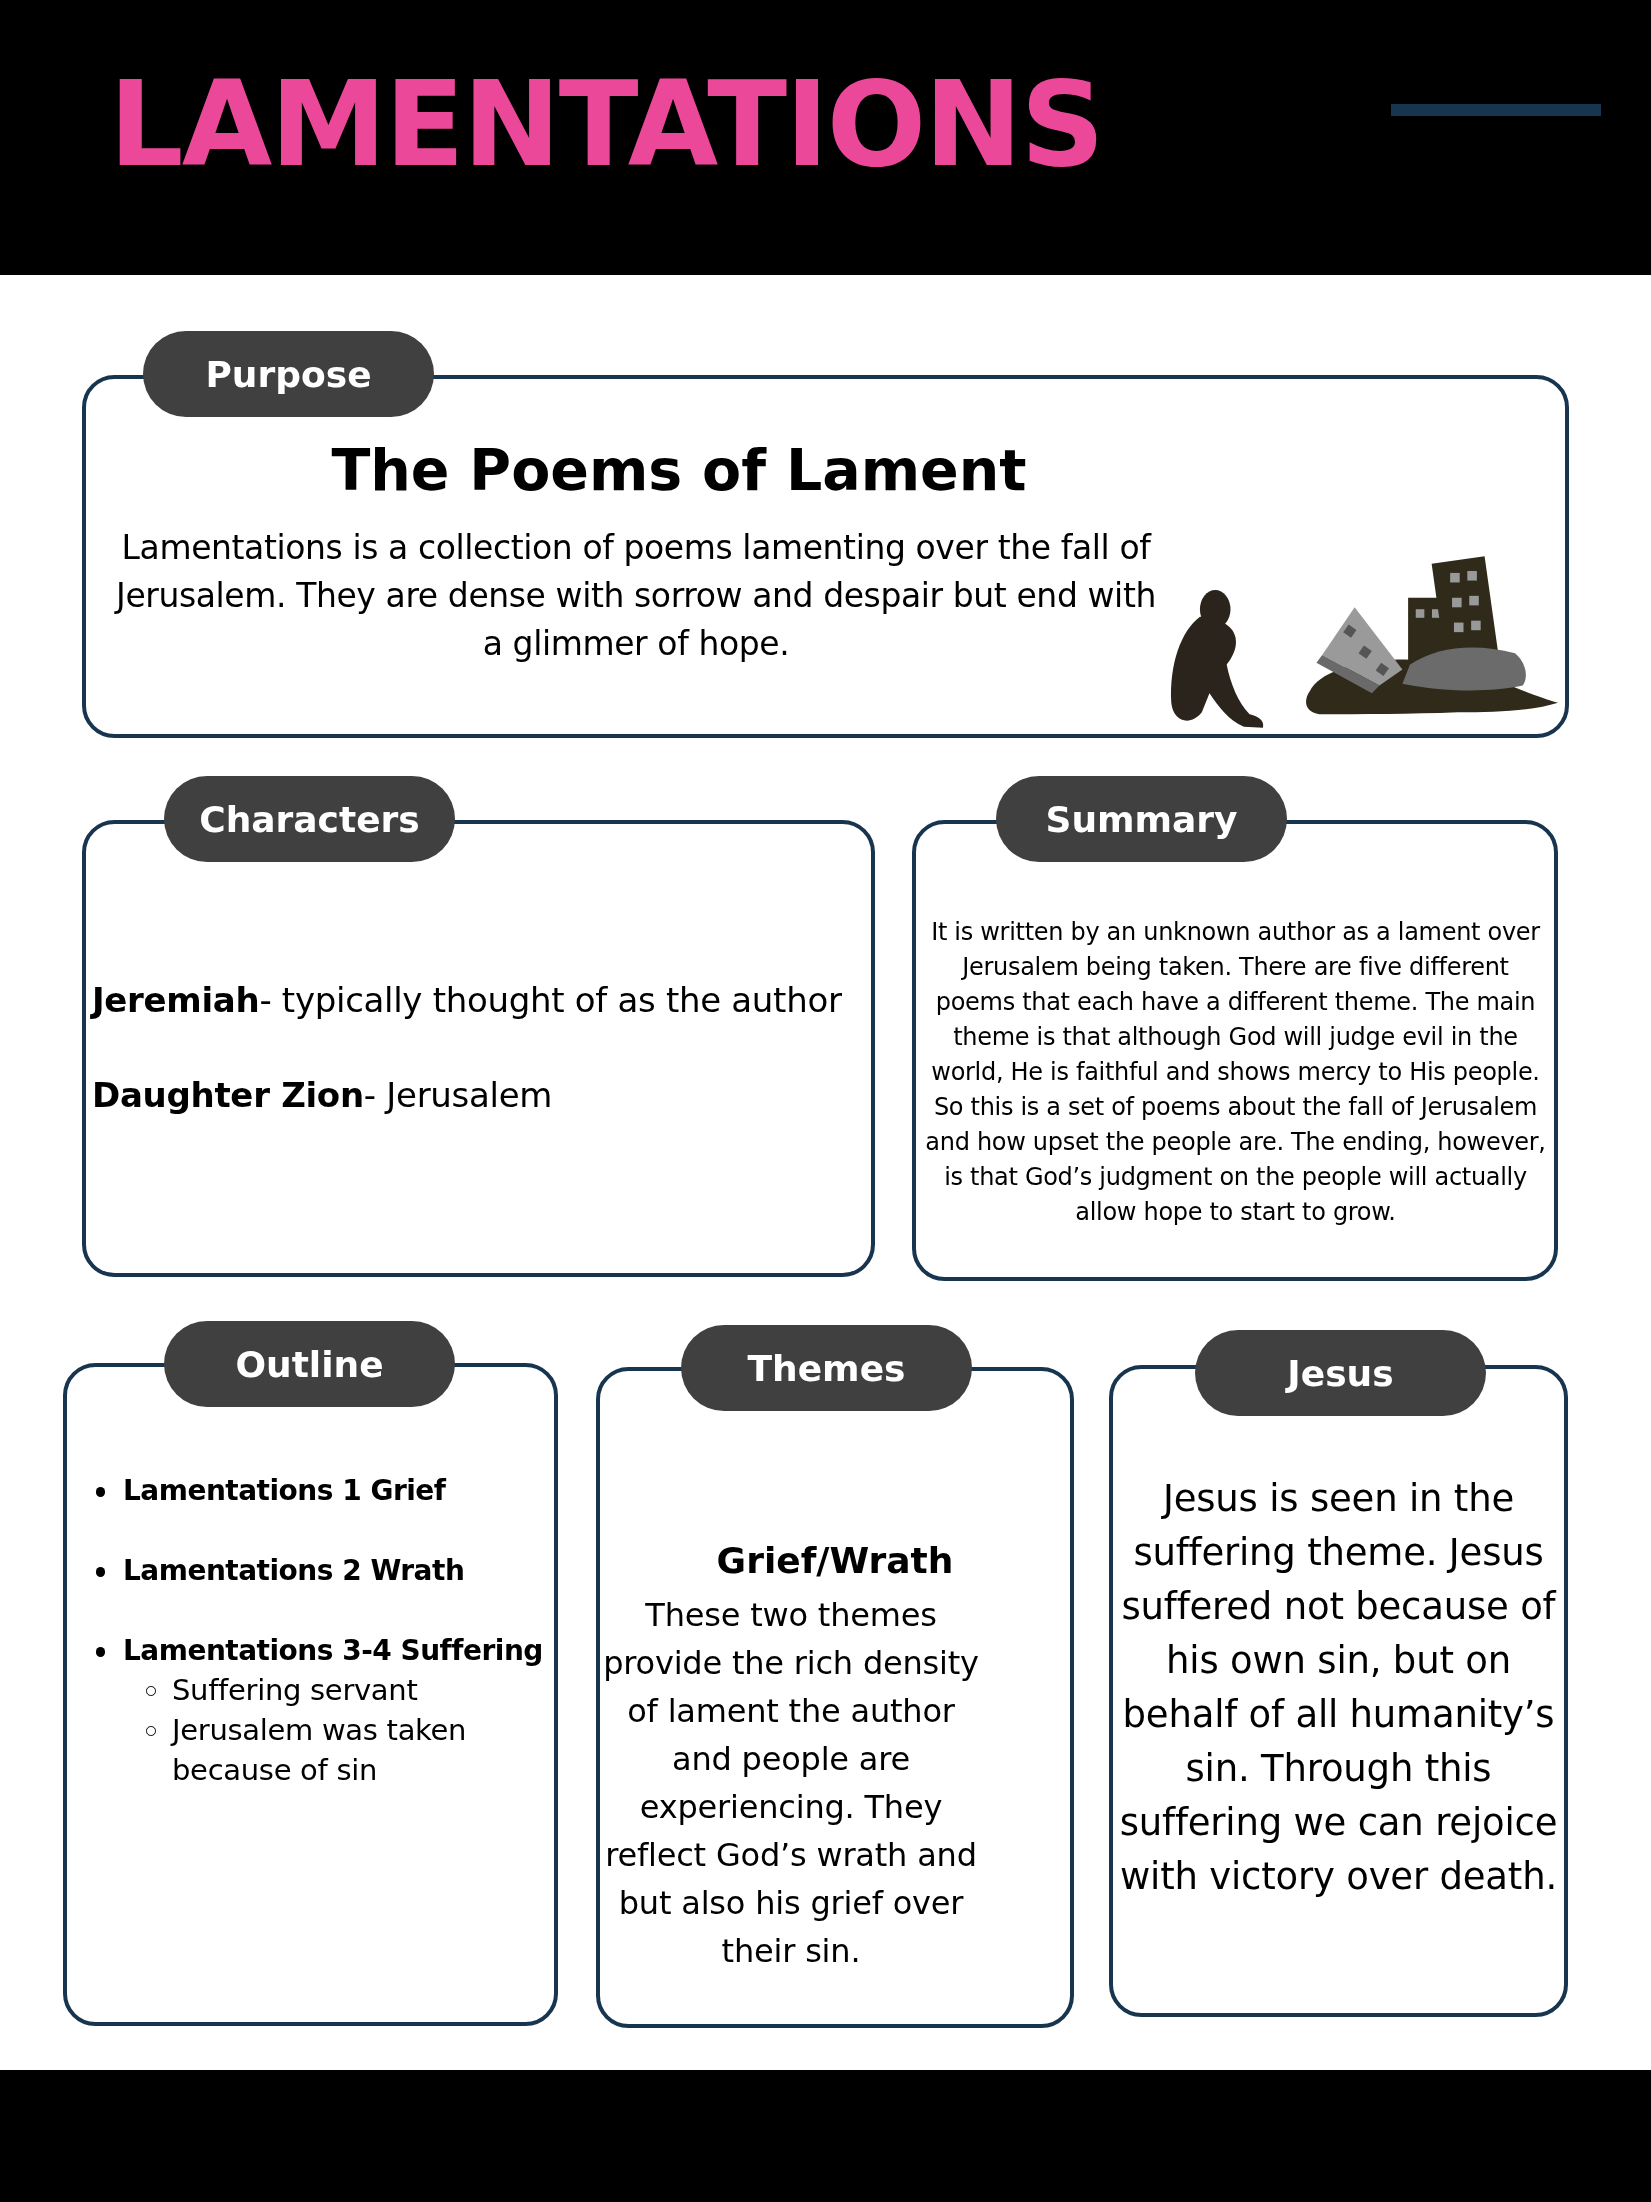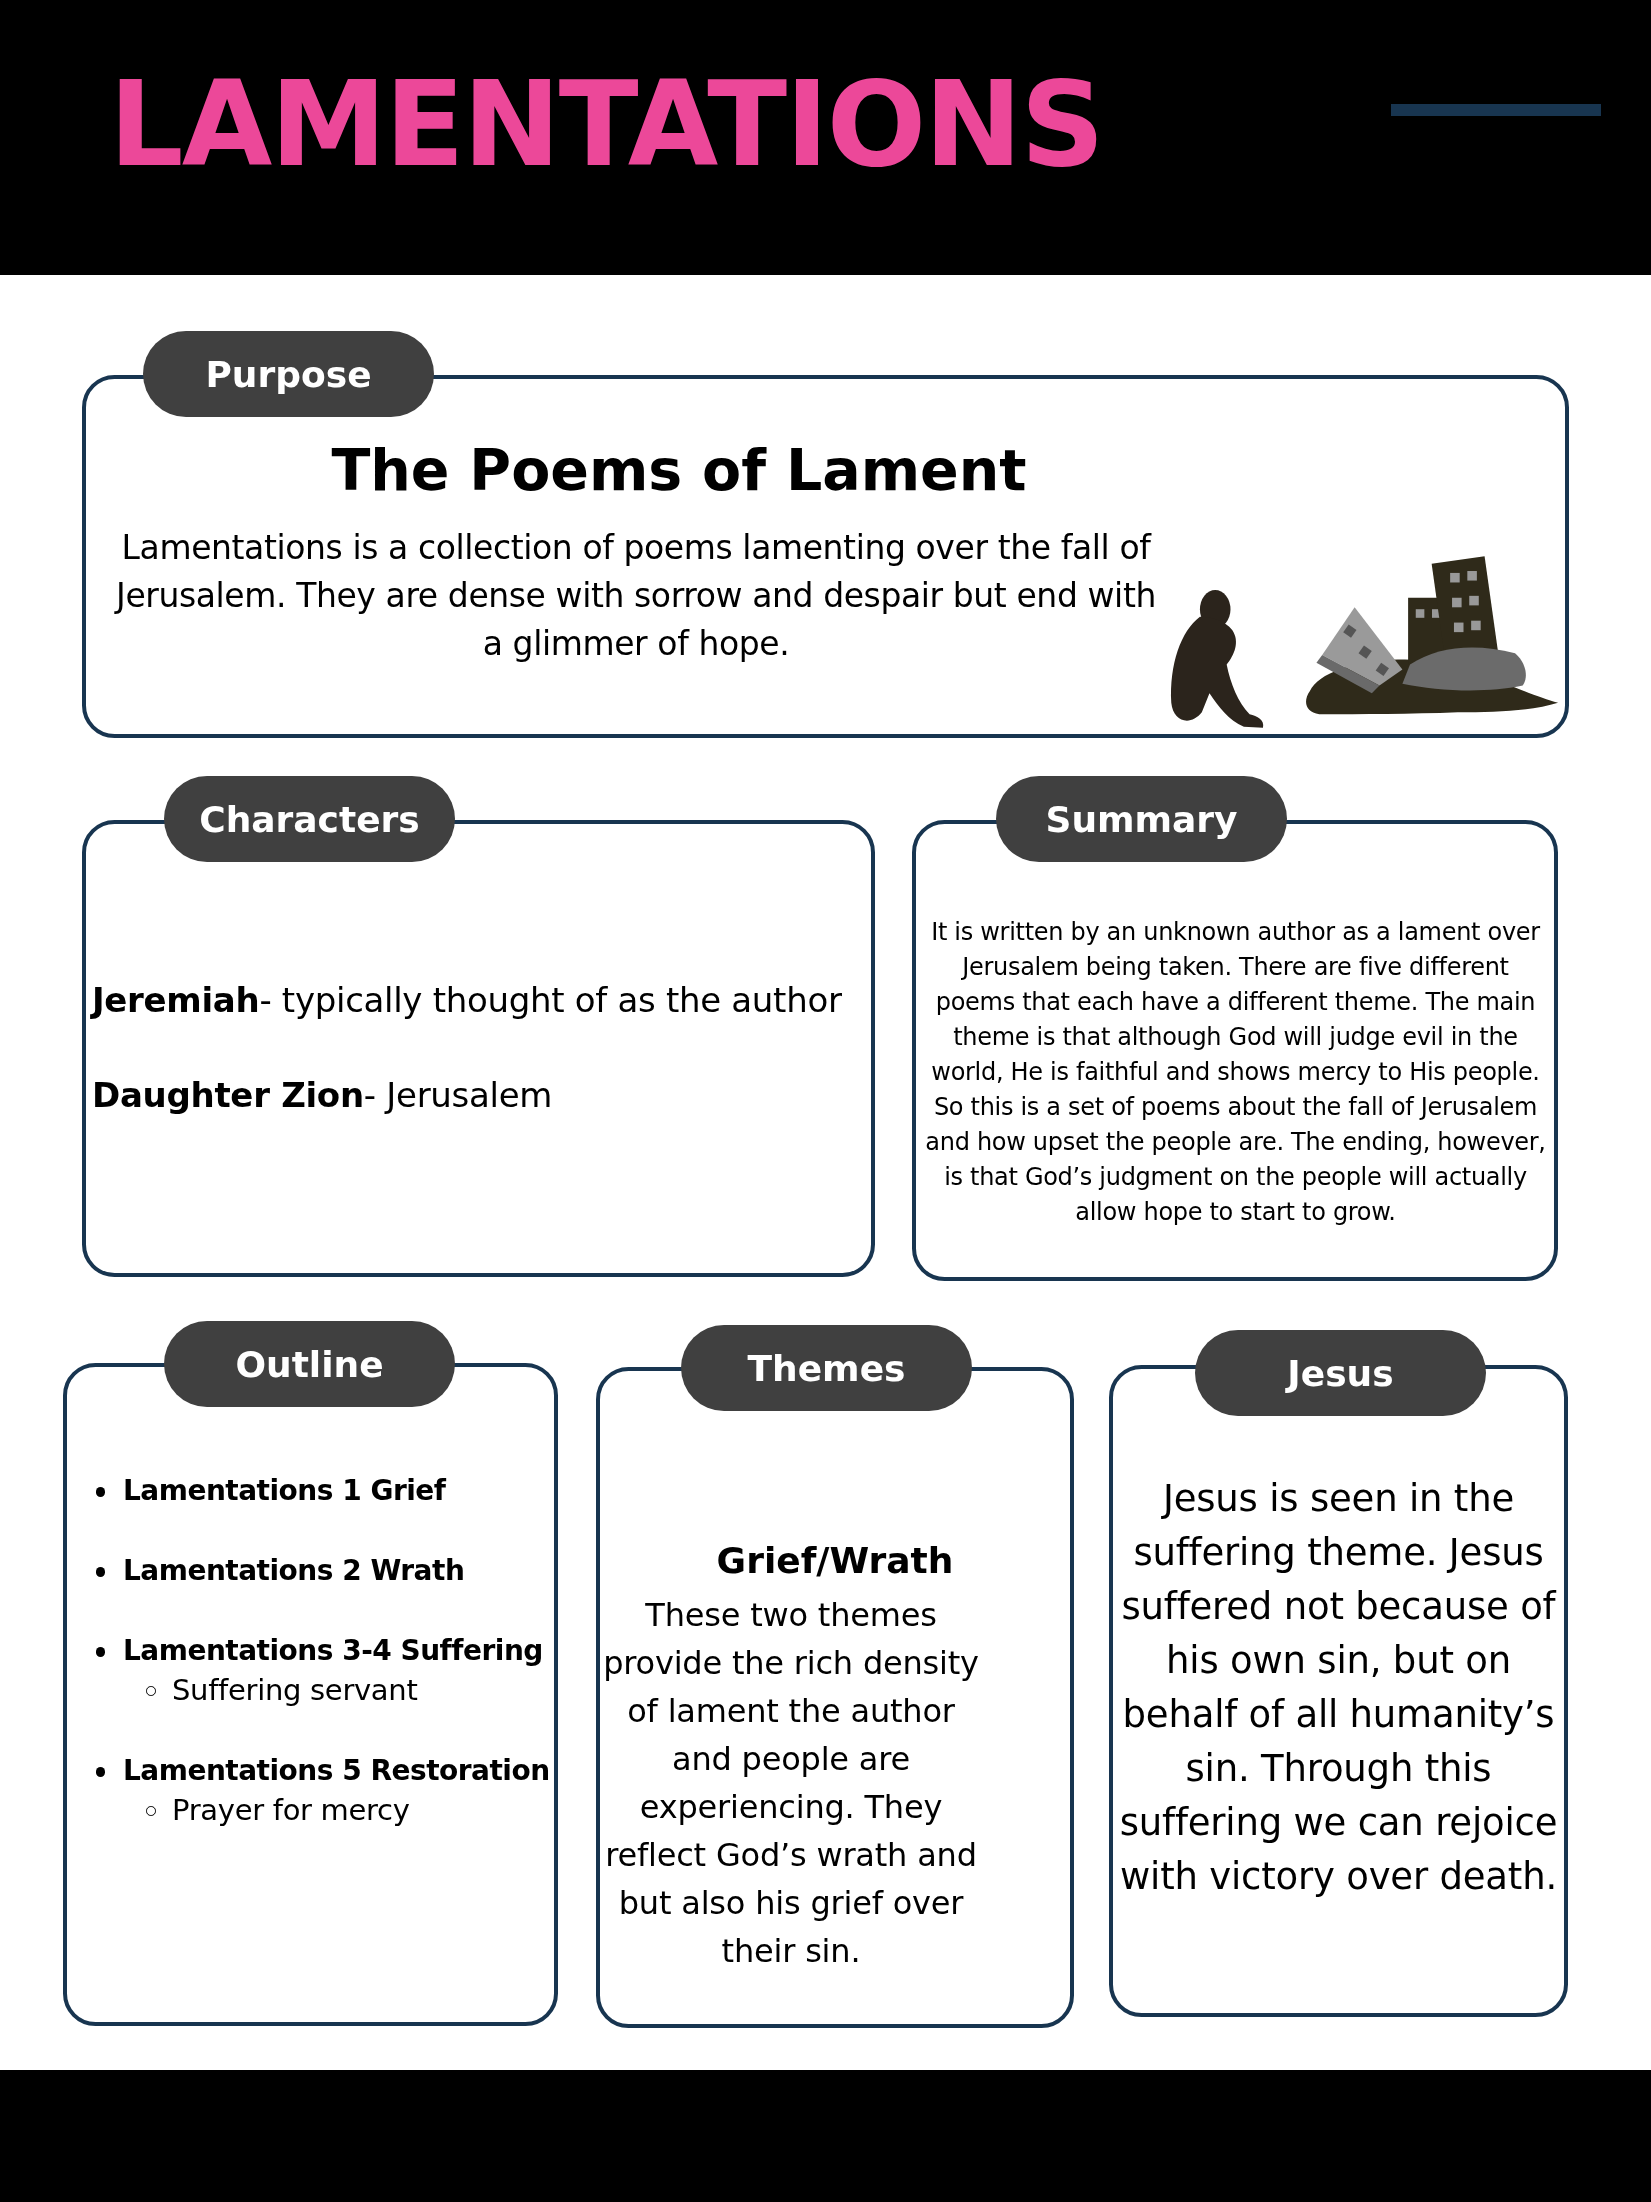--- a/index.html
+++ b/index.html
@@ -118,29 +118,23 @@
   </div>
   <div class="outline-group">
     <div class="outline-item">
       <span class="dot"></span>
       <span>Lamentations 3-4 Suffering</span>
     </div>
     <div class="outline-sub">
       <span class="ring"></span>
       <span>Suffering servant</span>
     </div>
-  </div>
-  <div class="outline-group">
-    <div class="outline-item">
-      <span class="dot"></span>
-      <span>Lamentations 5 Restoration</span>
-    </div>
     <div class="outline-sub">
       <span class="ring"></span>
-      <span>Prayer for mercy</span>
+      <span>Jerusalem was taken because of sin</span>
     </div>
   </div>
 </div>
 
 <section class="card" id="themes"></section>
 <div class="pill" id="themes-pill">Themes</div>
 <h3 class="themes-heading">Grief/Wrath</h3>
 <p class="themes-body">These two themes provide the rich density of lament the author and people are experiencing. They reflect God’s wrath and but also his grief over their sin.</p>
 
 <section class="card" id="jesus"></section>

